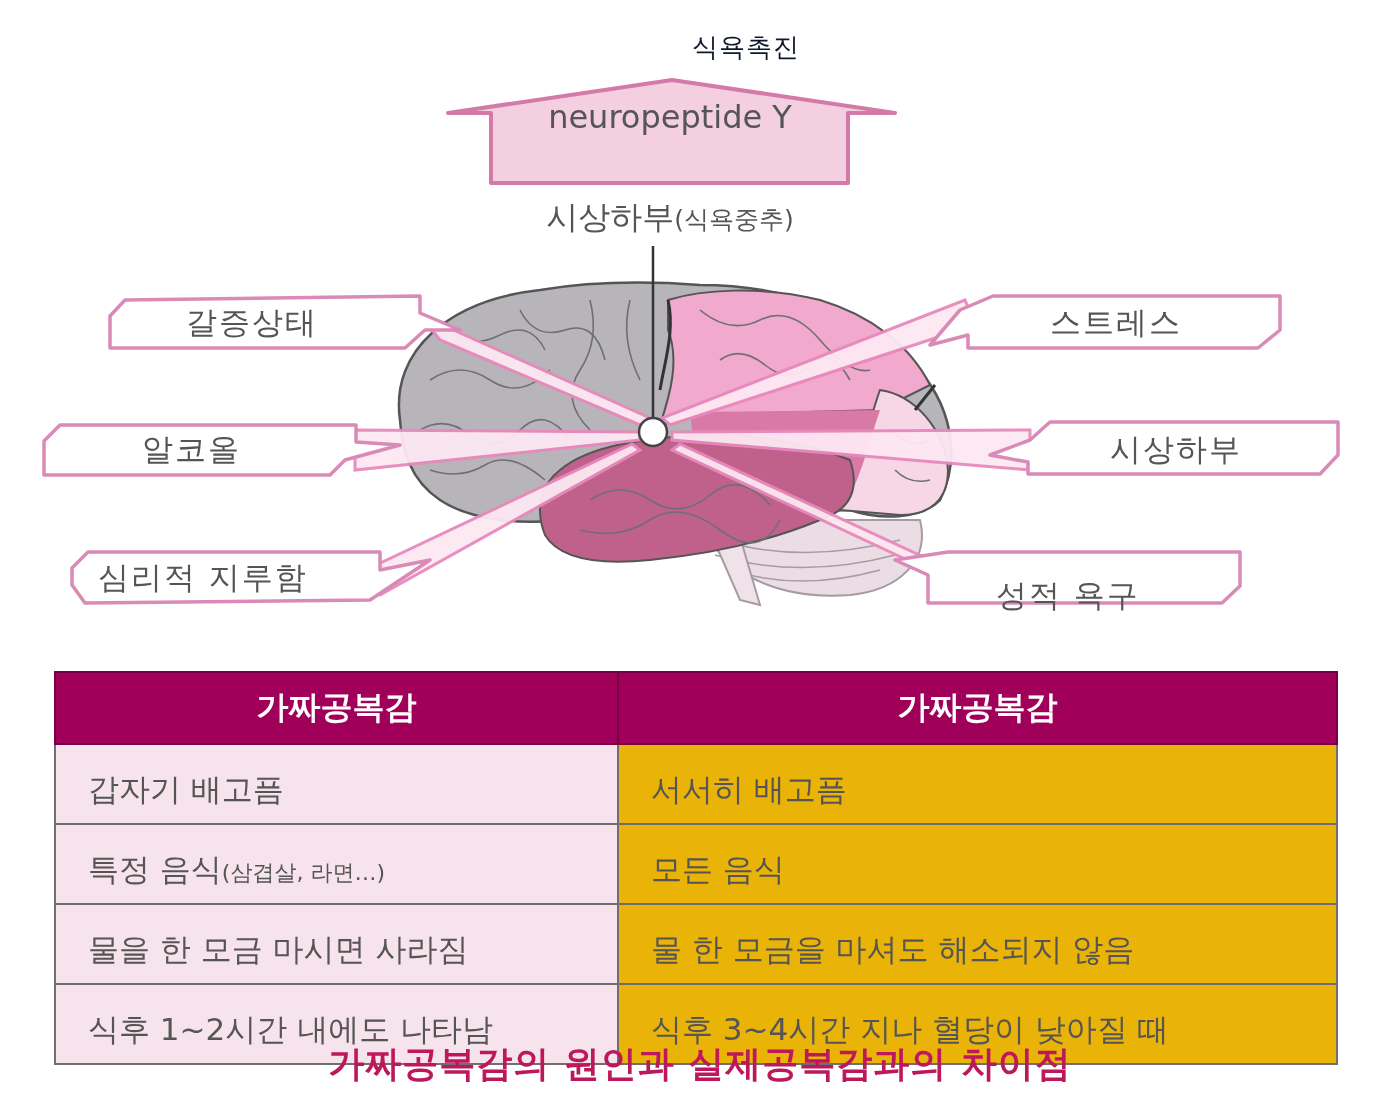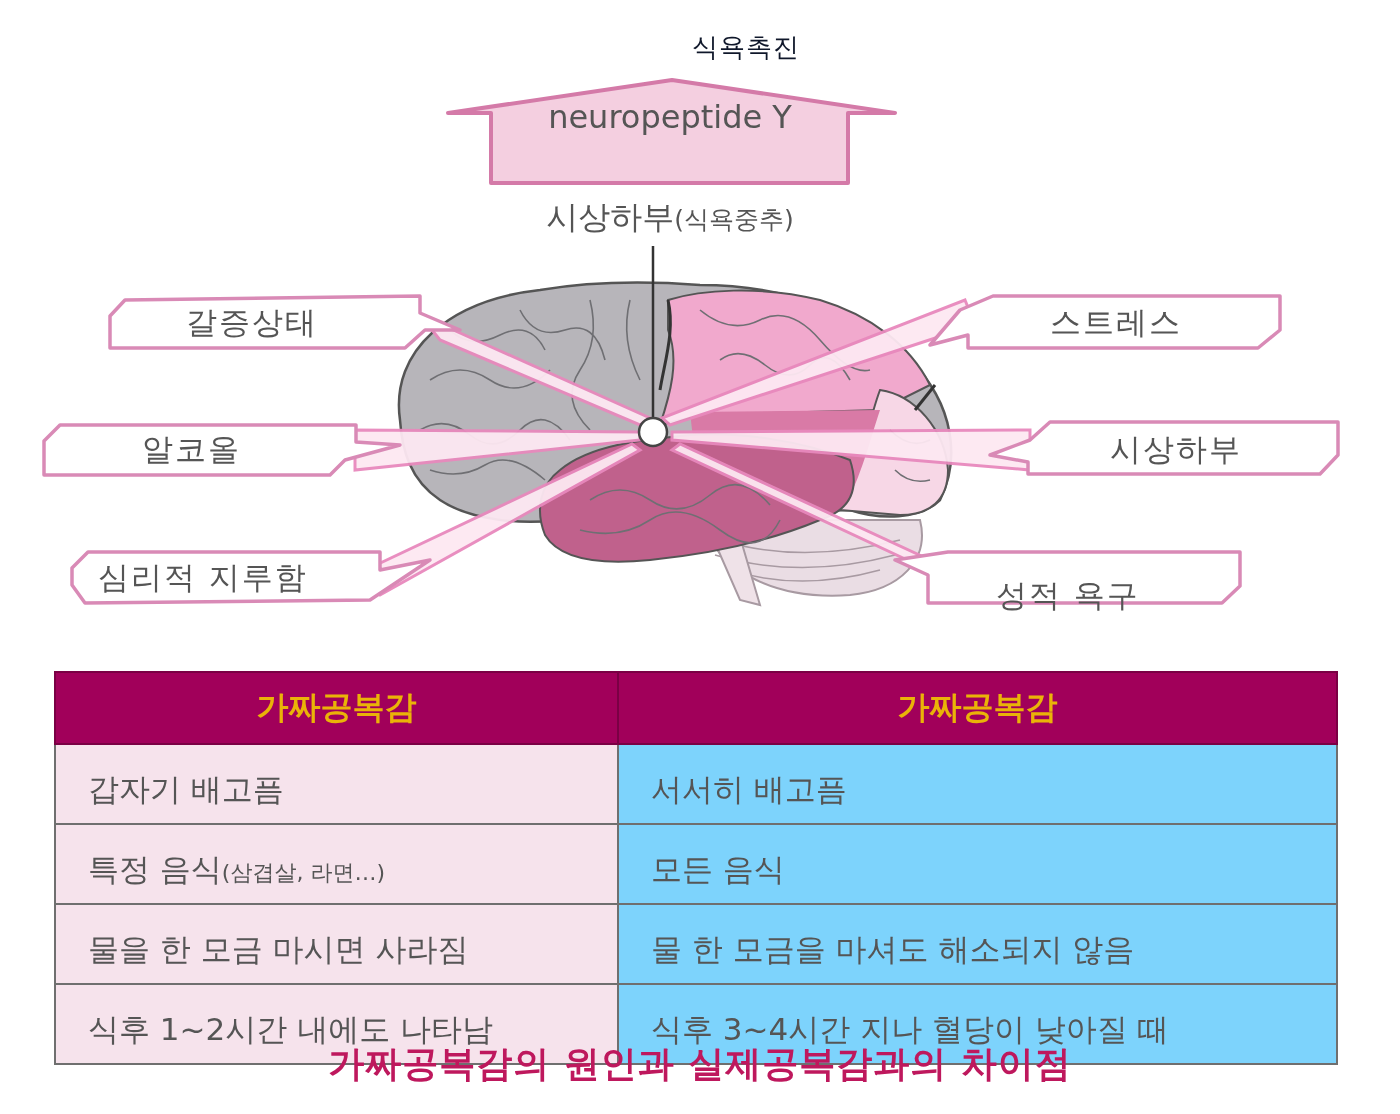--- a/index.html
+++ b/index.html
@@ -10,26 +10,26 @@
                font-size:26px; color:#0f172a; letter-spacing:1px; }
   .npy-text { position:absolute; left:500px; top:98px; width:340px; text-align:center;
               font-size:32px; line-height:38px; color:#555; }
   .hypo-label { position:absolute; left:490px; top:196px; width:360px; text-align:center;
                 font-size:32px; color:#555; }
   .hypo-label .small { font-size:25px; }
   .callout-text { position:absolute; font-size:31px; color:#555; letter-spacing:2px; white-space:nowrap; }
 
   table.compare { position:absolute; left:54px; top:671px; width:1282px; border-collapse:collapse;
                   table-layout:fixed; }
-  table.compare th { background:#a1005a; color:#eab308; font-size:32px; font-weight:bold;
+  table.compare th { background:#a1005a; color:#ffffff; font-size:32px; font-weight:bold;
                      height:68px; border:2px solid #7a0044; text-align:center;margin-left:20px; }
   table.compare td { height:66px; border:2px solid #6f6f6f; font-size:31px; color:#555;
                      padding:12px 0 0 32px; text-align:left; white-space:nowrap; }
   table.compare td.fake { background:#f6e3ec; }
-  table.compare td.real { background:#7dd3fc; }
+  table.compare td.real { background:#eab308; }
   table.compare .small { font-size:22px;text-align:center; }
   .caption { position:absolute; left:0; top:1040px; width:1400px; text-align:center;
              font-size:36px; font-weight:bold; color:#be185d; letter-spacing:1px; }
 </style>
 </head>
 <body>
 
 <svg id="diagram-svg" viewBox="0 0 1400 640" xmlns="http://www.w3.org/2000/svg">
 
   <polygon points="448,113 672,80 895,113 848,113 848,183 491,183 491,113" fill="#f4cfe0" stroke="#d47aa8" stroke-width="4" stroke-linejoin="round"></polygon>

